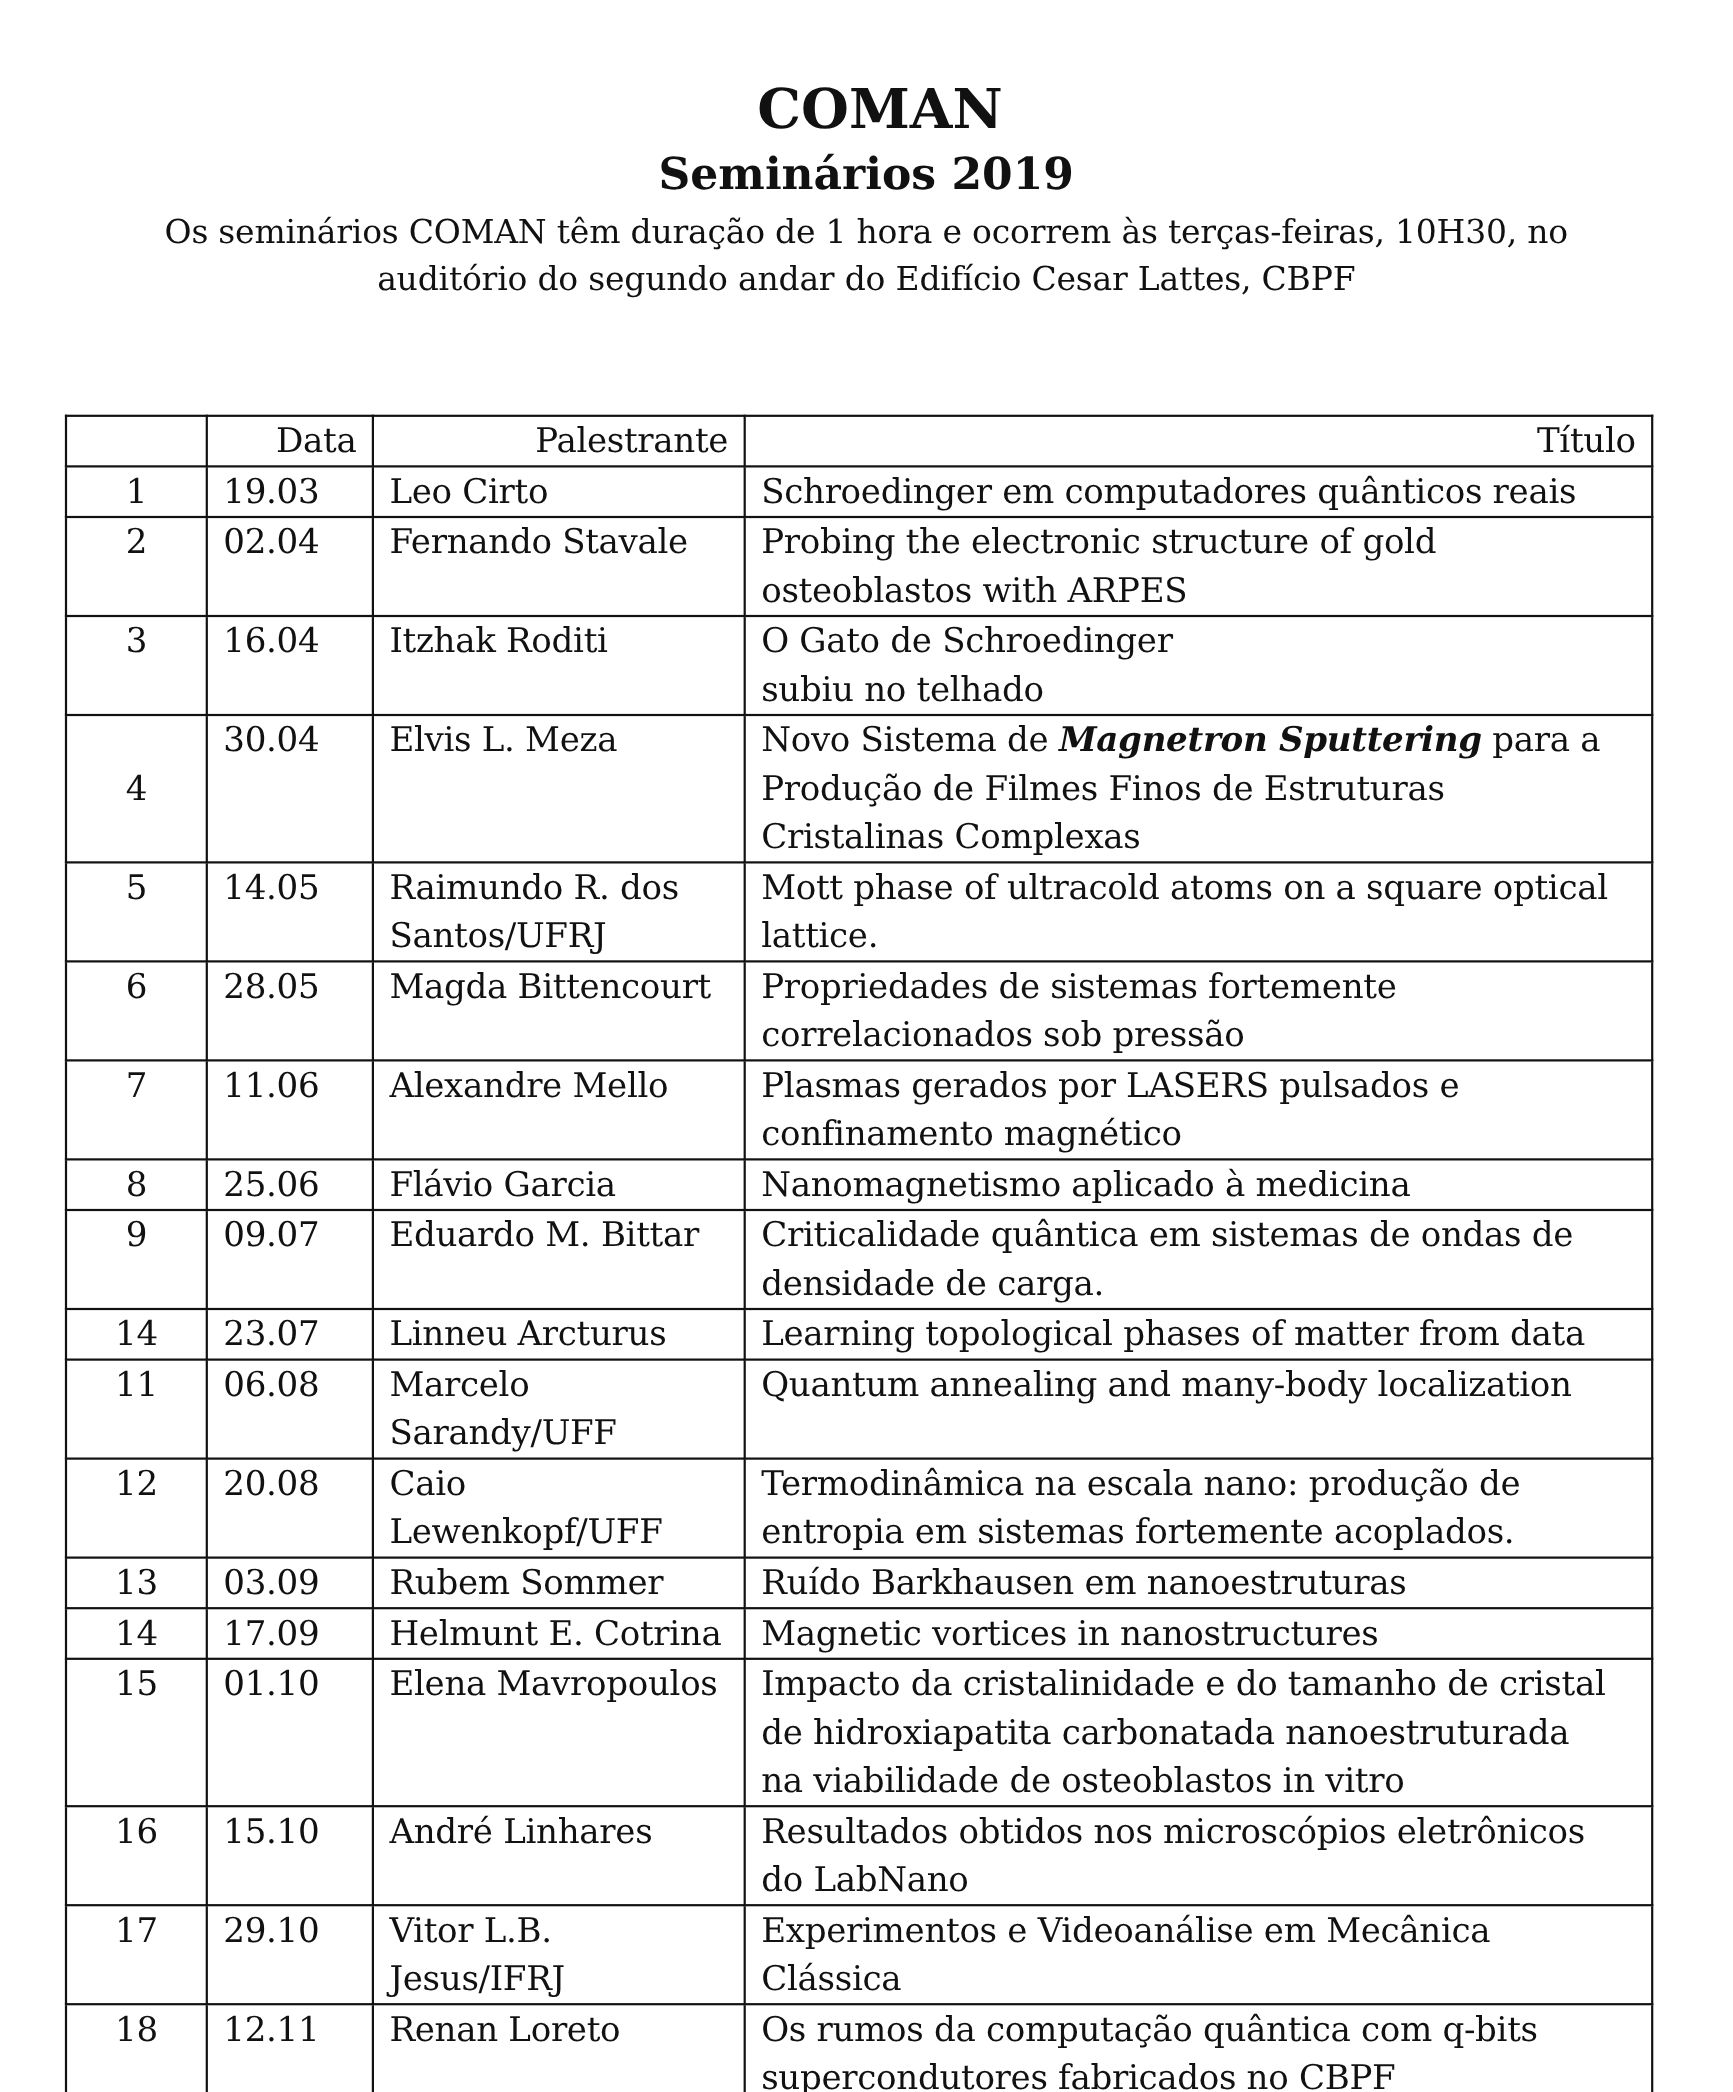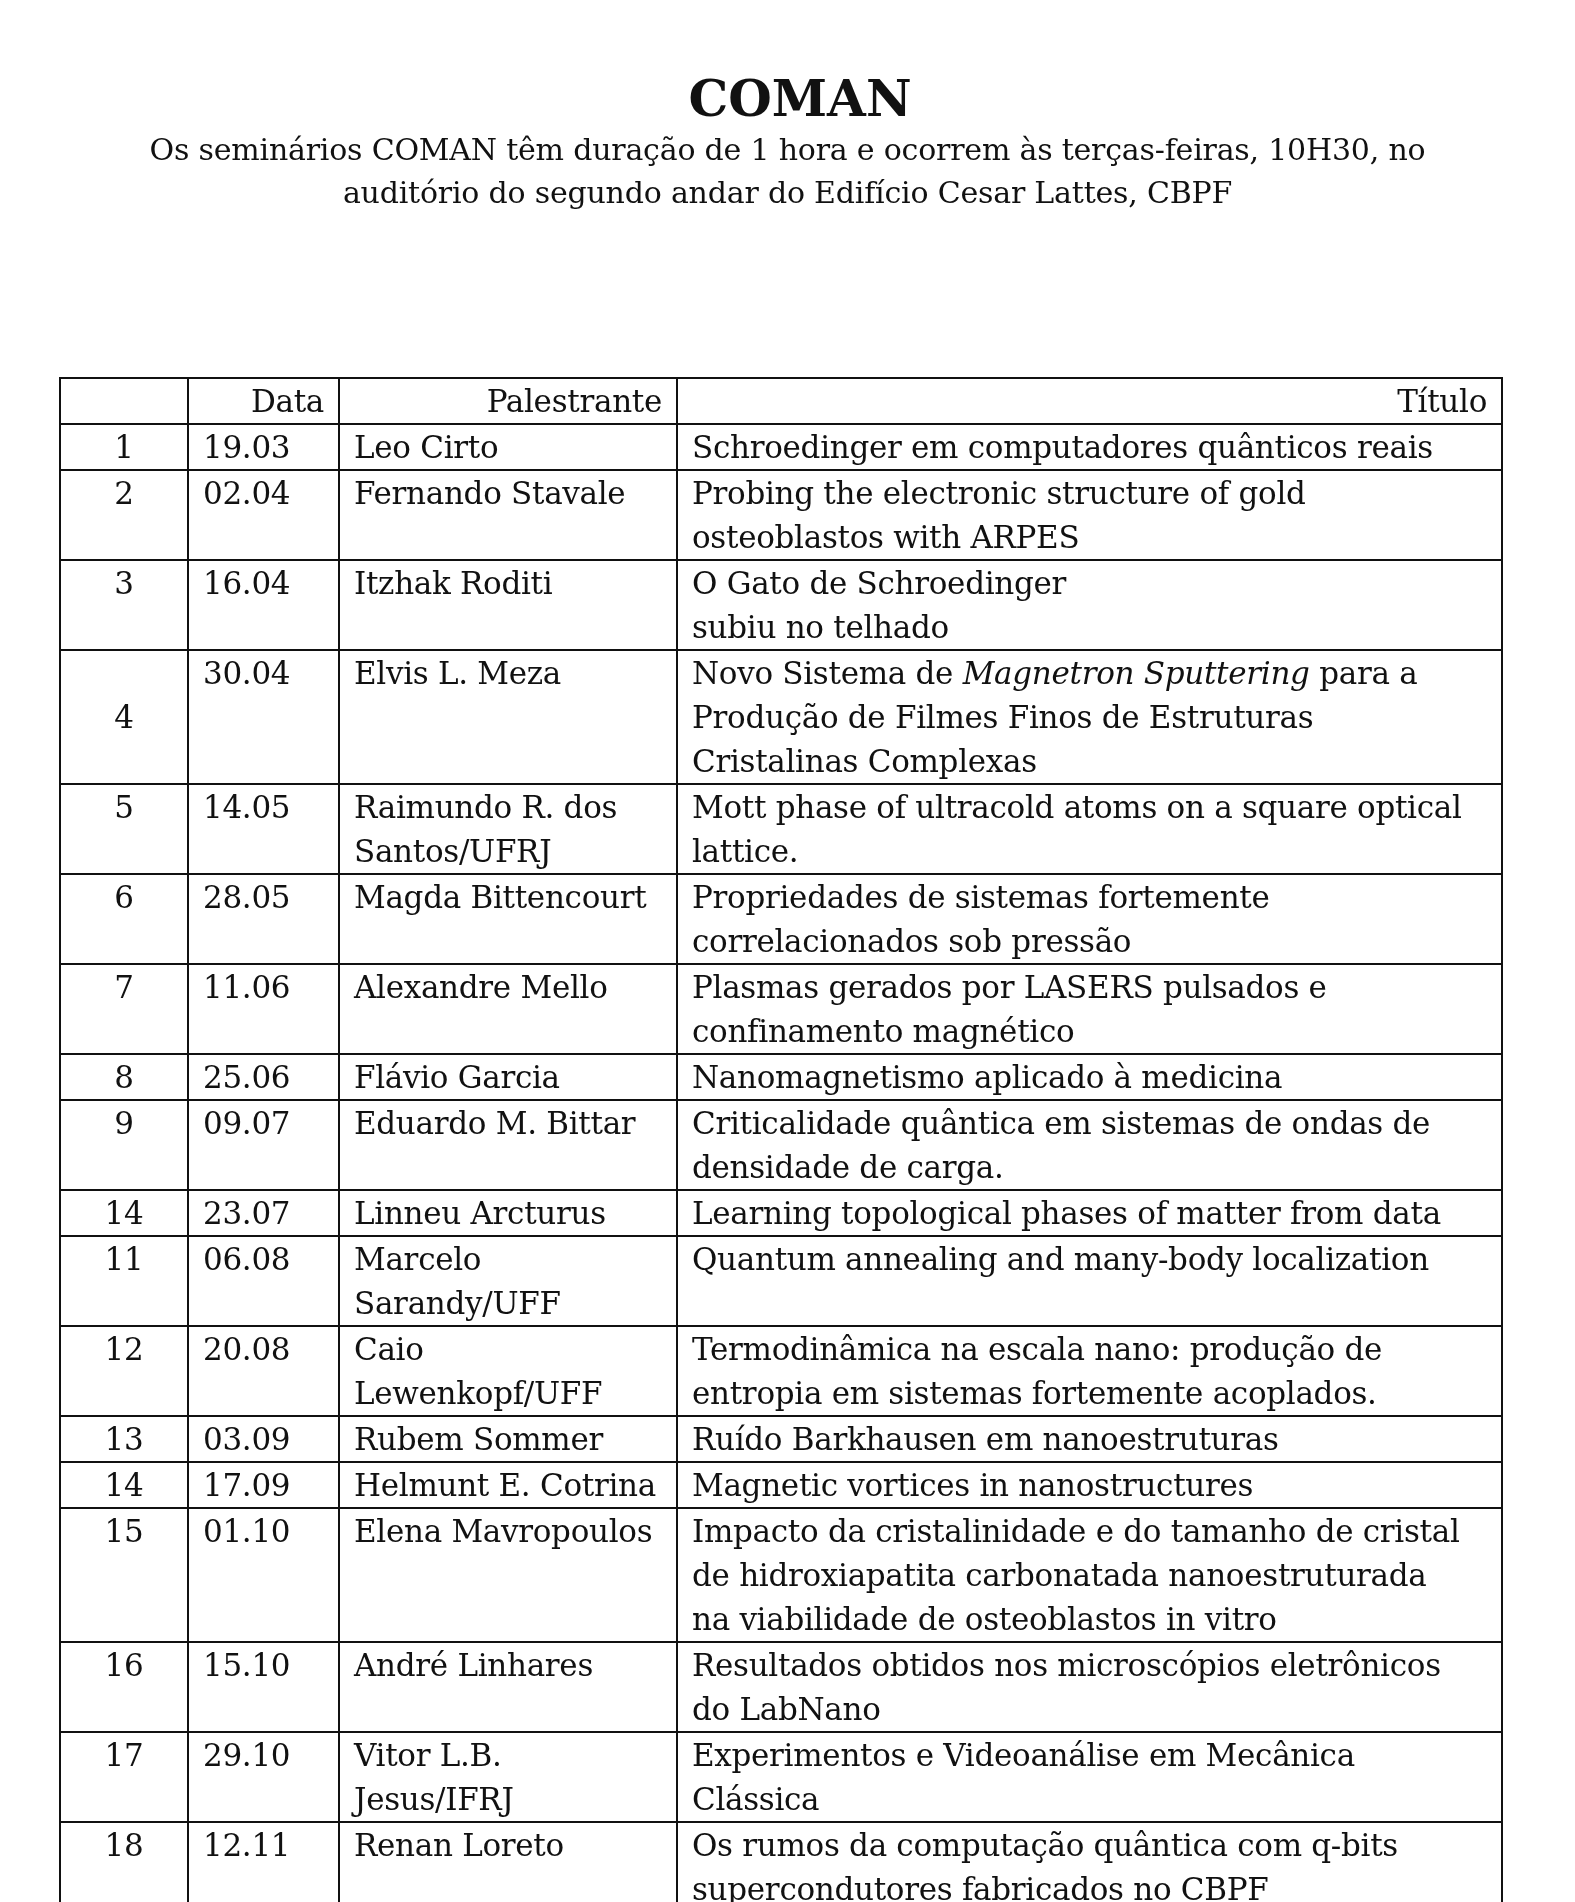--- a/index.html
+++ b/index.html
@@ -70,27 +70,28 @@
       height: 40px;
     }
     col.c-num { width: 128px; }
     col.c-date { width: 151px; }
     col.c-speaker { width: 338px; }
     col.c-title { width: 825px; }
     td.num { text-align: center; }
     td.date { text-align: left; }
     td.num.mid { vertical-align: middle; }
     .line { display: block; white-space: nowrap; }
-    em { font-style: italic; }
+    em { font-style: italic; font-weight: bold; }
   </style>
 </head>
 <body>
 
 <div class="header">
   <div class="acronym">COMAN</div>
+  <div class="subtitle">Seminários 2019</div>
   <div class="intro">
     <span class="line">Os seminários COMAN têm duração de 1 hora e ocorrem às terças-feiras, 10H30, no</span>
     <span class="line">auditório do segundo andar do Edifício Cesar Lattes, CBPF</span>
   </div>
 </div>
 
 <table class="schedule">
   <colgroup>
     <col class="c-num">
       <col class="c-date">

